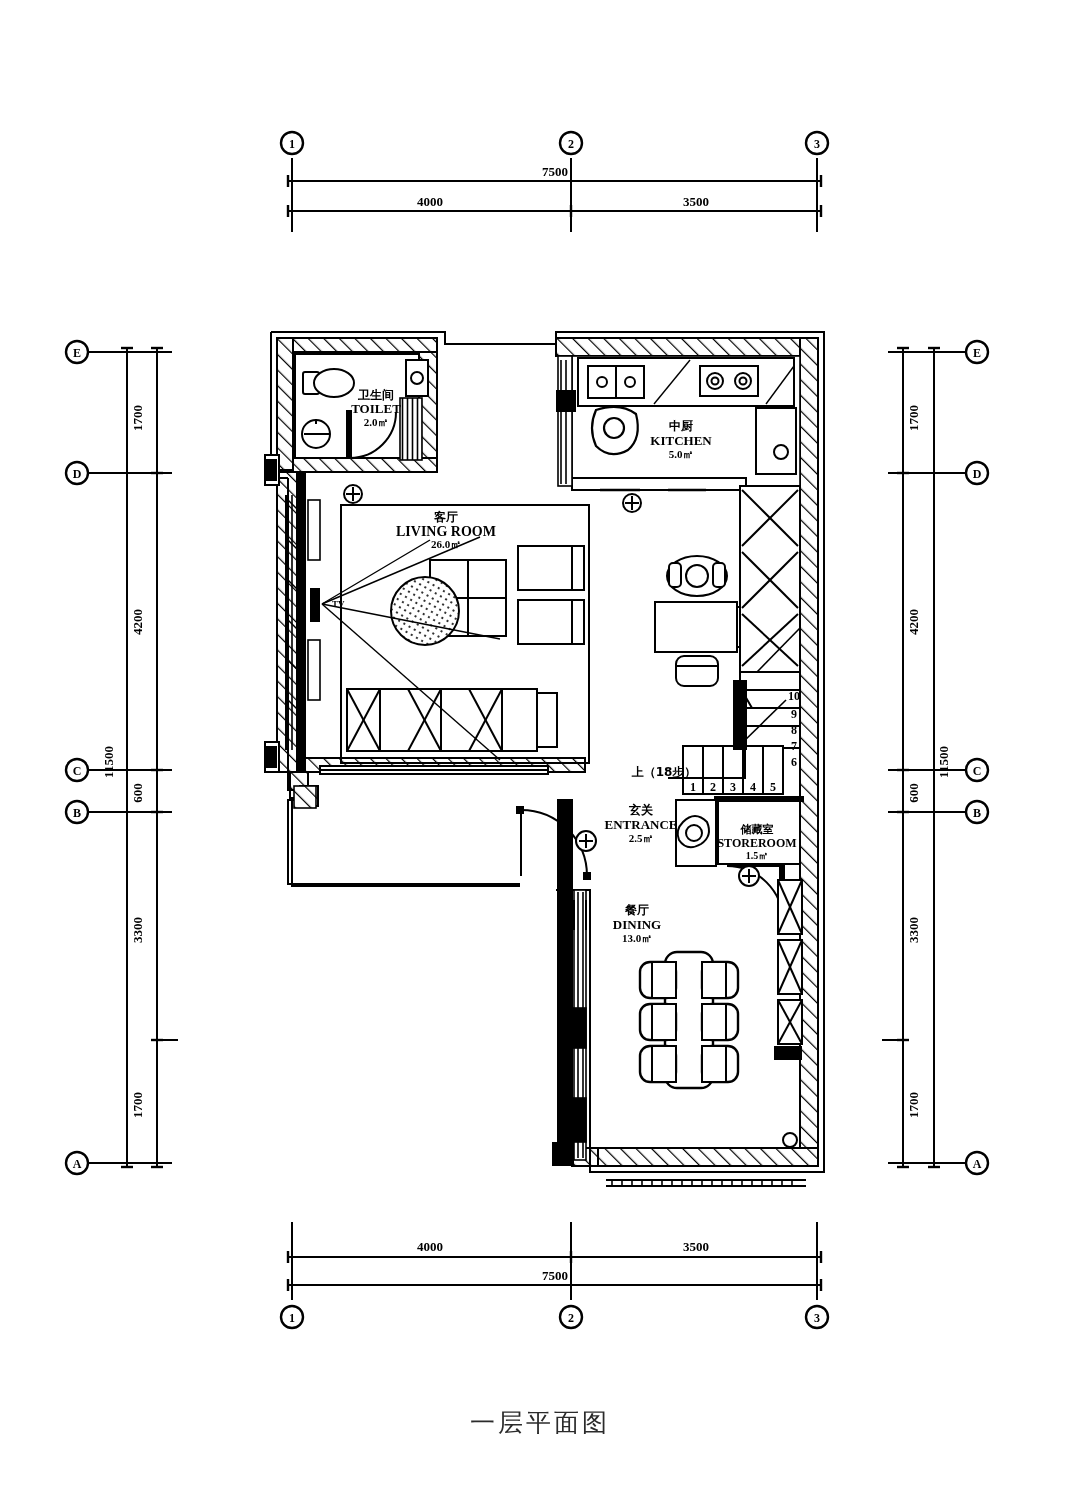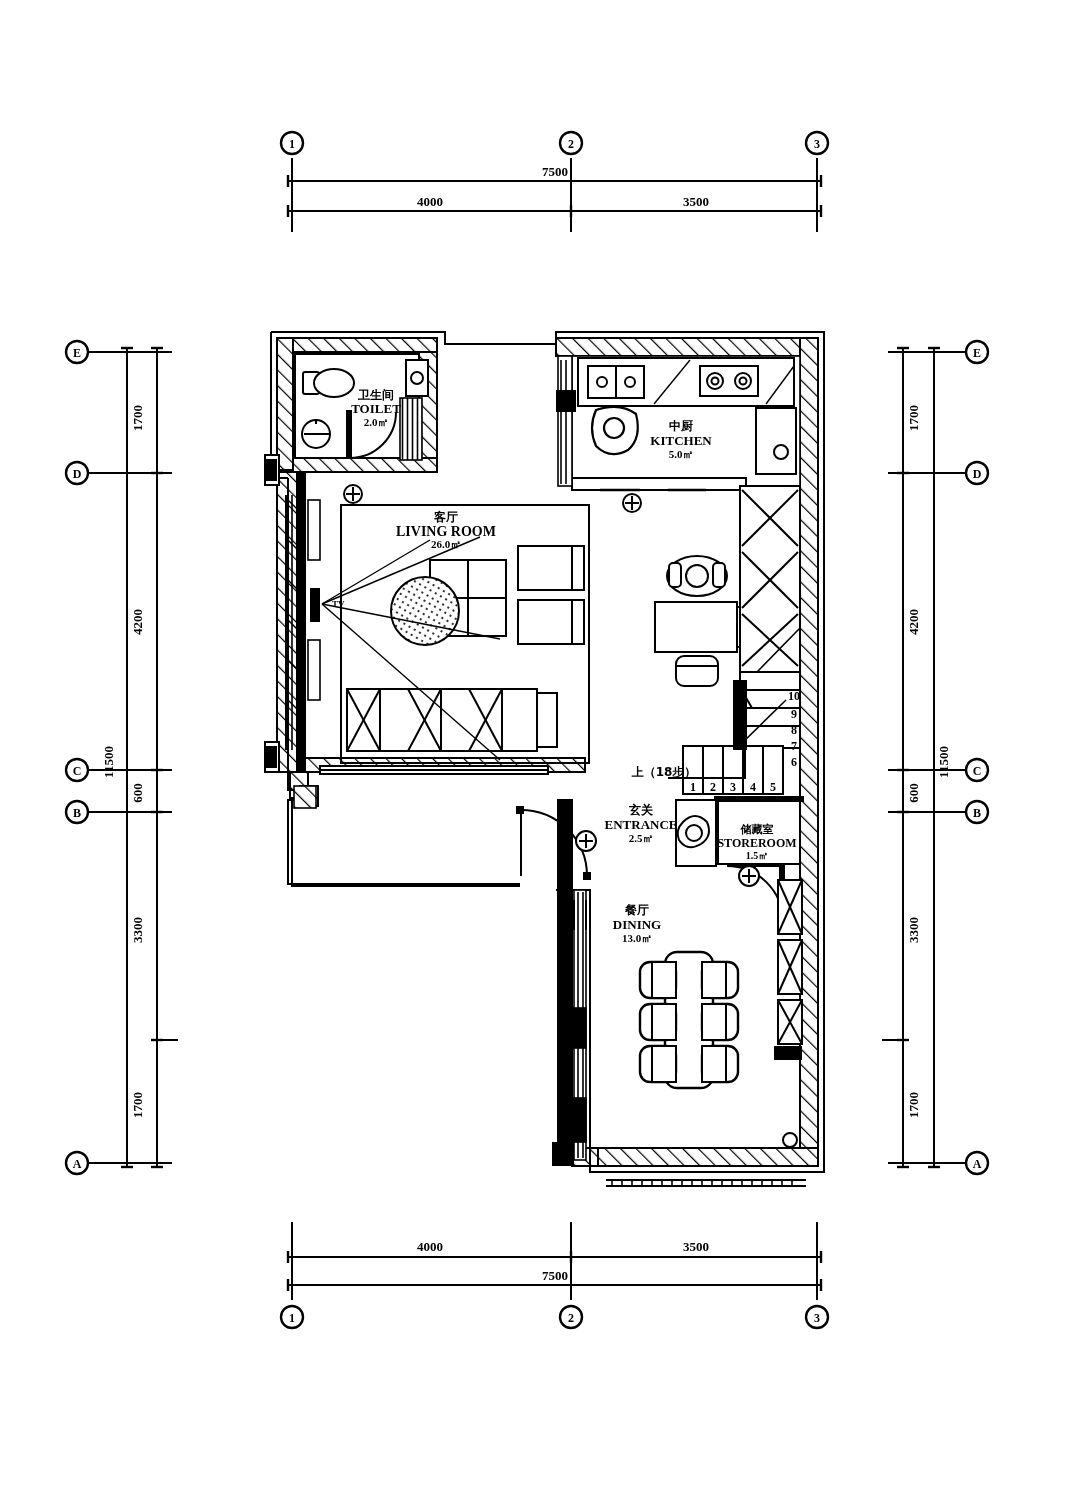--- a/index.html
+++ b/index.html
@@ -642,14 +642,15 @@
       <g>
         <text x="637" y="914" font-family="DejaVu Sans, sans-serif" font-size="12" font-weight="bold">餐厅</text>
         <text x="637" y="929" font-family="Liberation Serif, serif" font-size="13" font-weight="bold">DINING</text>
         <text x="637" y="942" font-family="Liberation Serif, serif" font-size="11" font-weight="bold">13.0㎡</text>
       </g>
     </g>
 
   </g>
 </svg>
 
+<div class="ttl">一层平面图</div>
 
 </div>
 
 </body></html>

